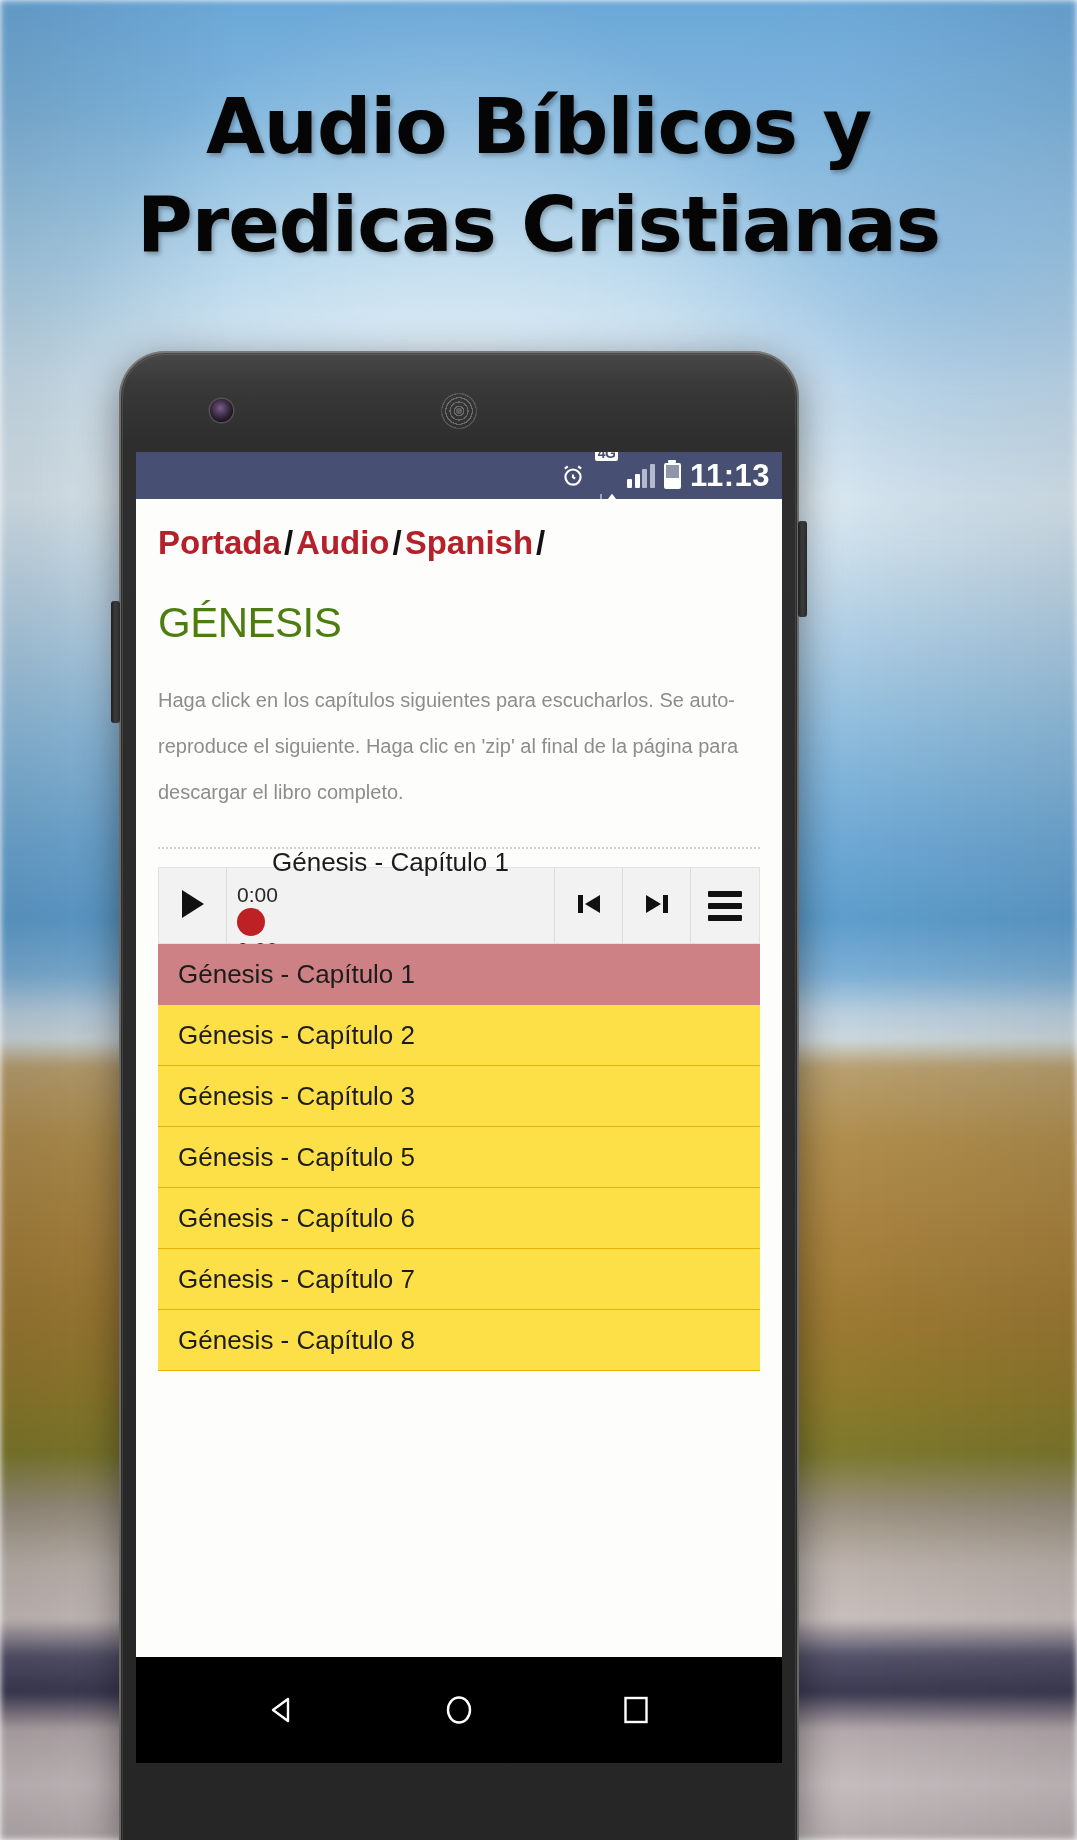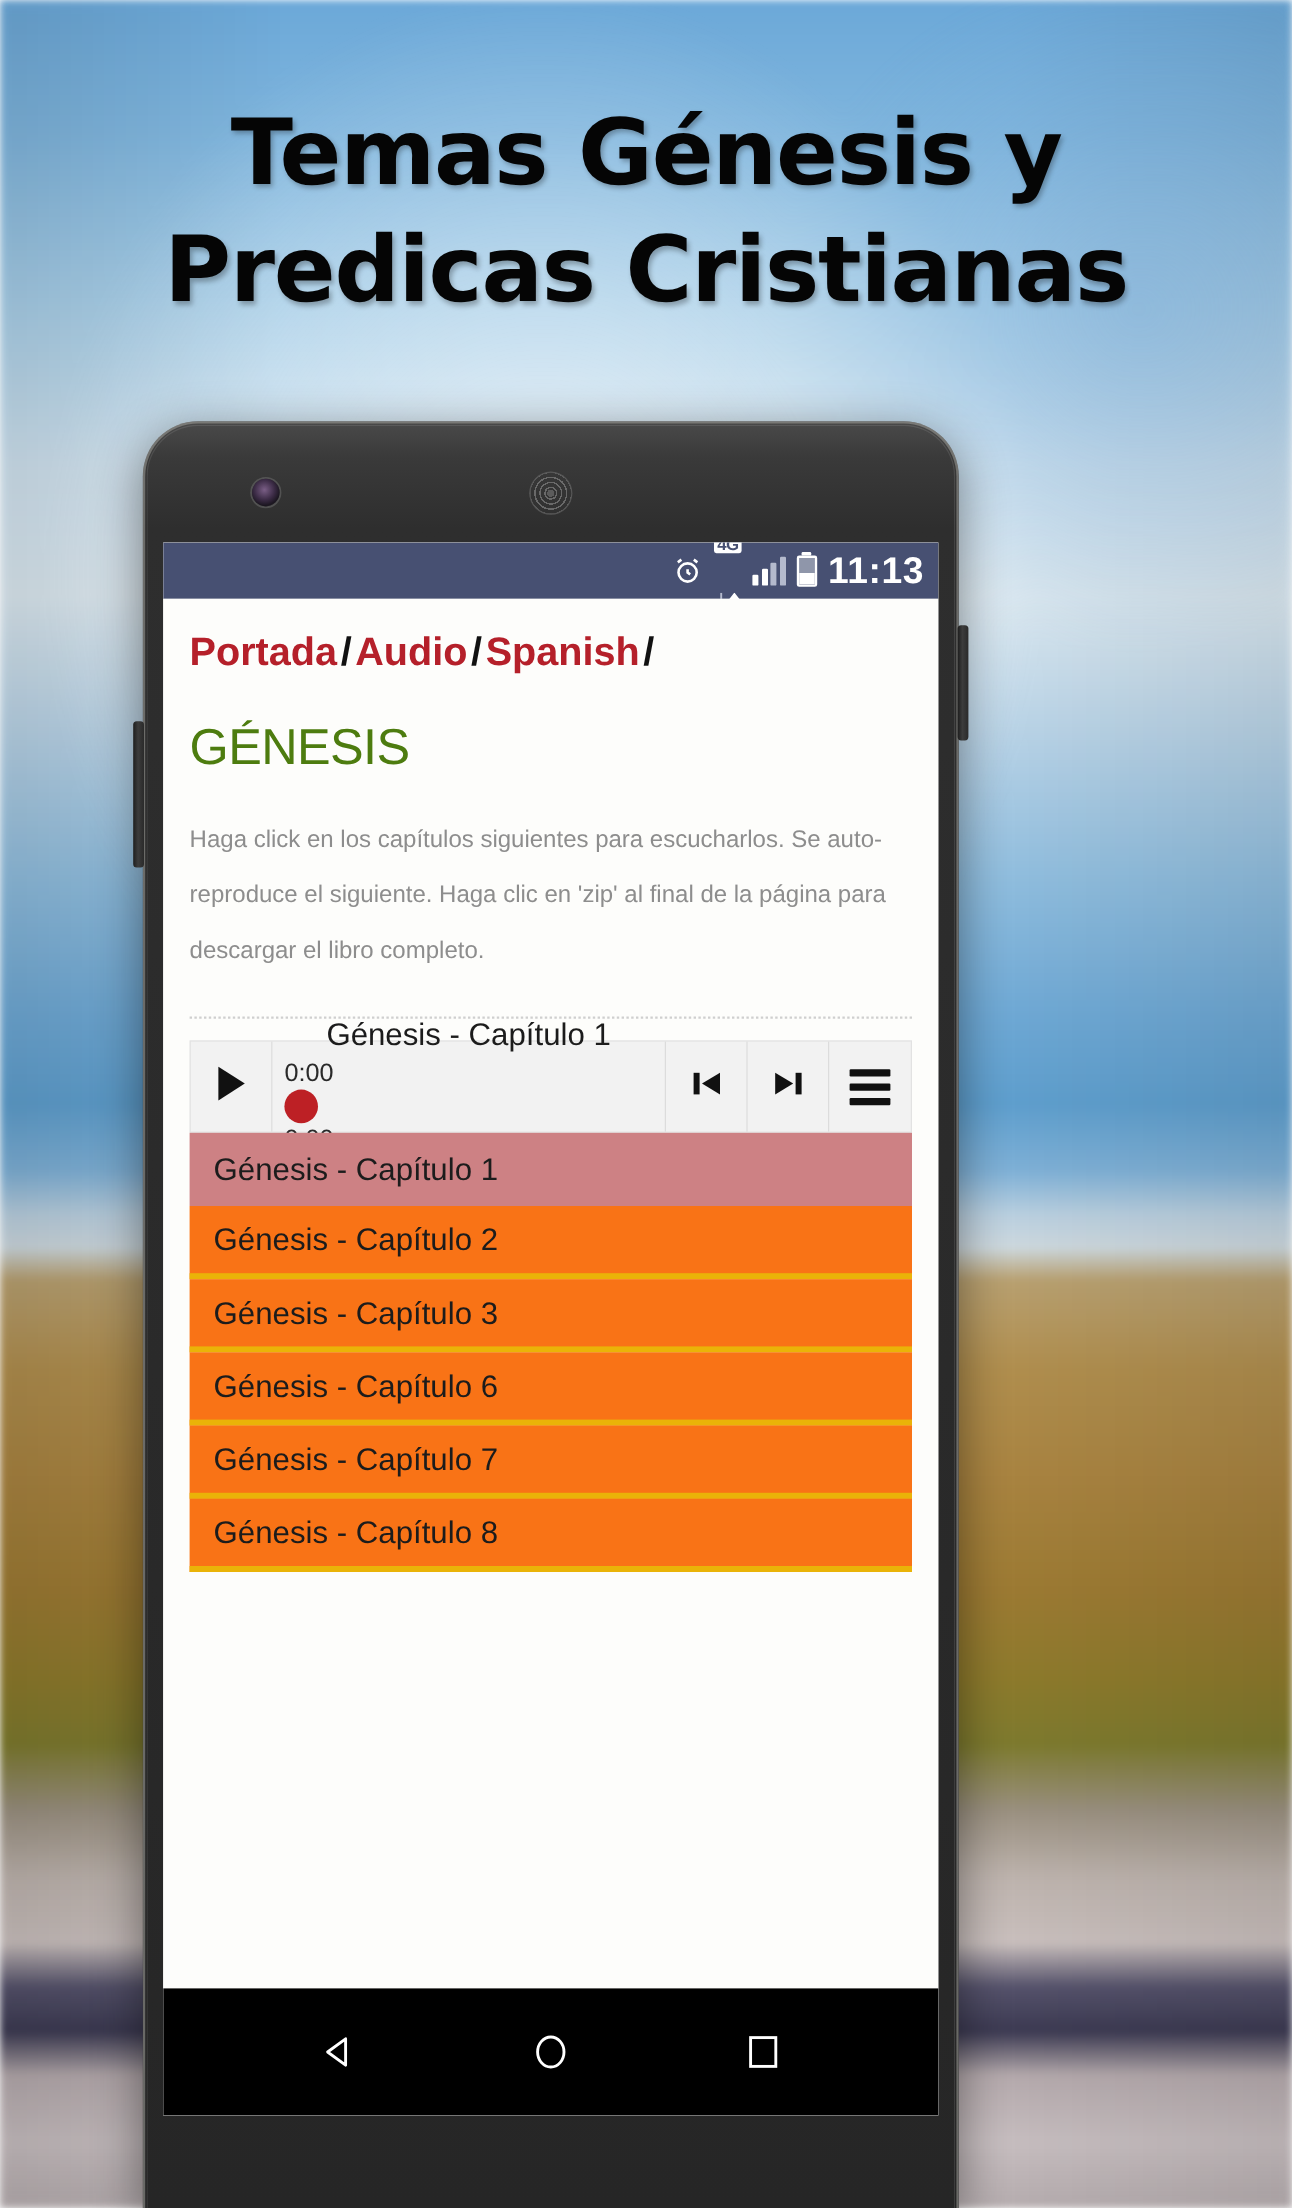--- a/index.html
+++ b/index.html
@@ -227,41 +227,41 @@
   .pl-btn:last-child { border-right:none; }
   .hamburger { display:flex; flex-direction:column; gap:6px; }
   .hamburger i { display:block; width:34px; height:6px; background:#111; border-radius:1px; }
 
   
   .chapters { margin:0 22px; }
   .chapter {
     height:61px; display:flex; align-items:center;
     padding-left:20px;
     font-size:26px; color:#1c1c1c;
-    border-bottom:5px solid #eab308;
-    background:#f97316;
+    border-bottom:1px solid #eab308;
+    background:#fde047;
   }
   .chapter.selected { background:#cd8184; border-bottom:none; }
 
   
   .navbar {
     height:106px; flex:0 0 106px;
     background:#000;
     display:flex; align-items:center; justify-content:space-around;
     padding:0 58px;
   }
   .nav-ico { display:flex; align-items:center; justify-content:center; }
 </style>
 </head>
 <body>
 
 <div class="bg"></div>
 <div class="bg-vert"></div>
 
-<div class="headline">Temas Génesis y Predicas Cristianas</div>
+<div class="headline">Audio Bíblicos y Predicas Cristianas</div>
 
 <div class="phone">
   <div class="phone-rim"></div>
   <div class="phone-rim-inner"></div>
   <div class="btn-side btn-vol"></div>
   <div class="btn-side btn-power"></div>
   <div class="cam"></div>
   <div class="earpiece"></div>
 
   <div class="screen">
@@ -355,20 +355,23 @@
         <div class="chapter selected">
             <span>Génesis - Capítulo 1</span>
           </div>
         <div class="chapter">
             <span>Génesis - Capítulo 2</span>
           </div>
         <div class="chapter">
             <span>Génesis - Capítulo 3</span>
           </div>
         <div class="chapter">
+            <span>Génesis - Capítulo 5</span>
+          </div>
+        <div class="chapter">
             <span>Génesis - Capítulo 6</span>
           </div>
         <div class="chapter">
             <span>Génesis - Capítulo 7</span>
           </div>
         <div class="chapter">
             <span>Génesis - Capítulo 8</span>
           </div>
       </div>
 

